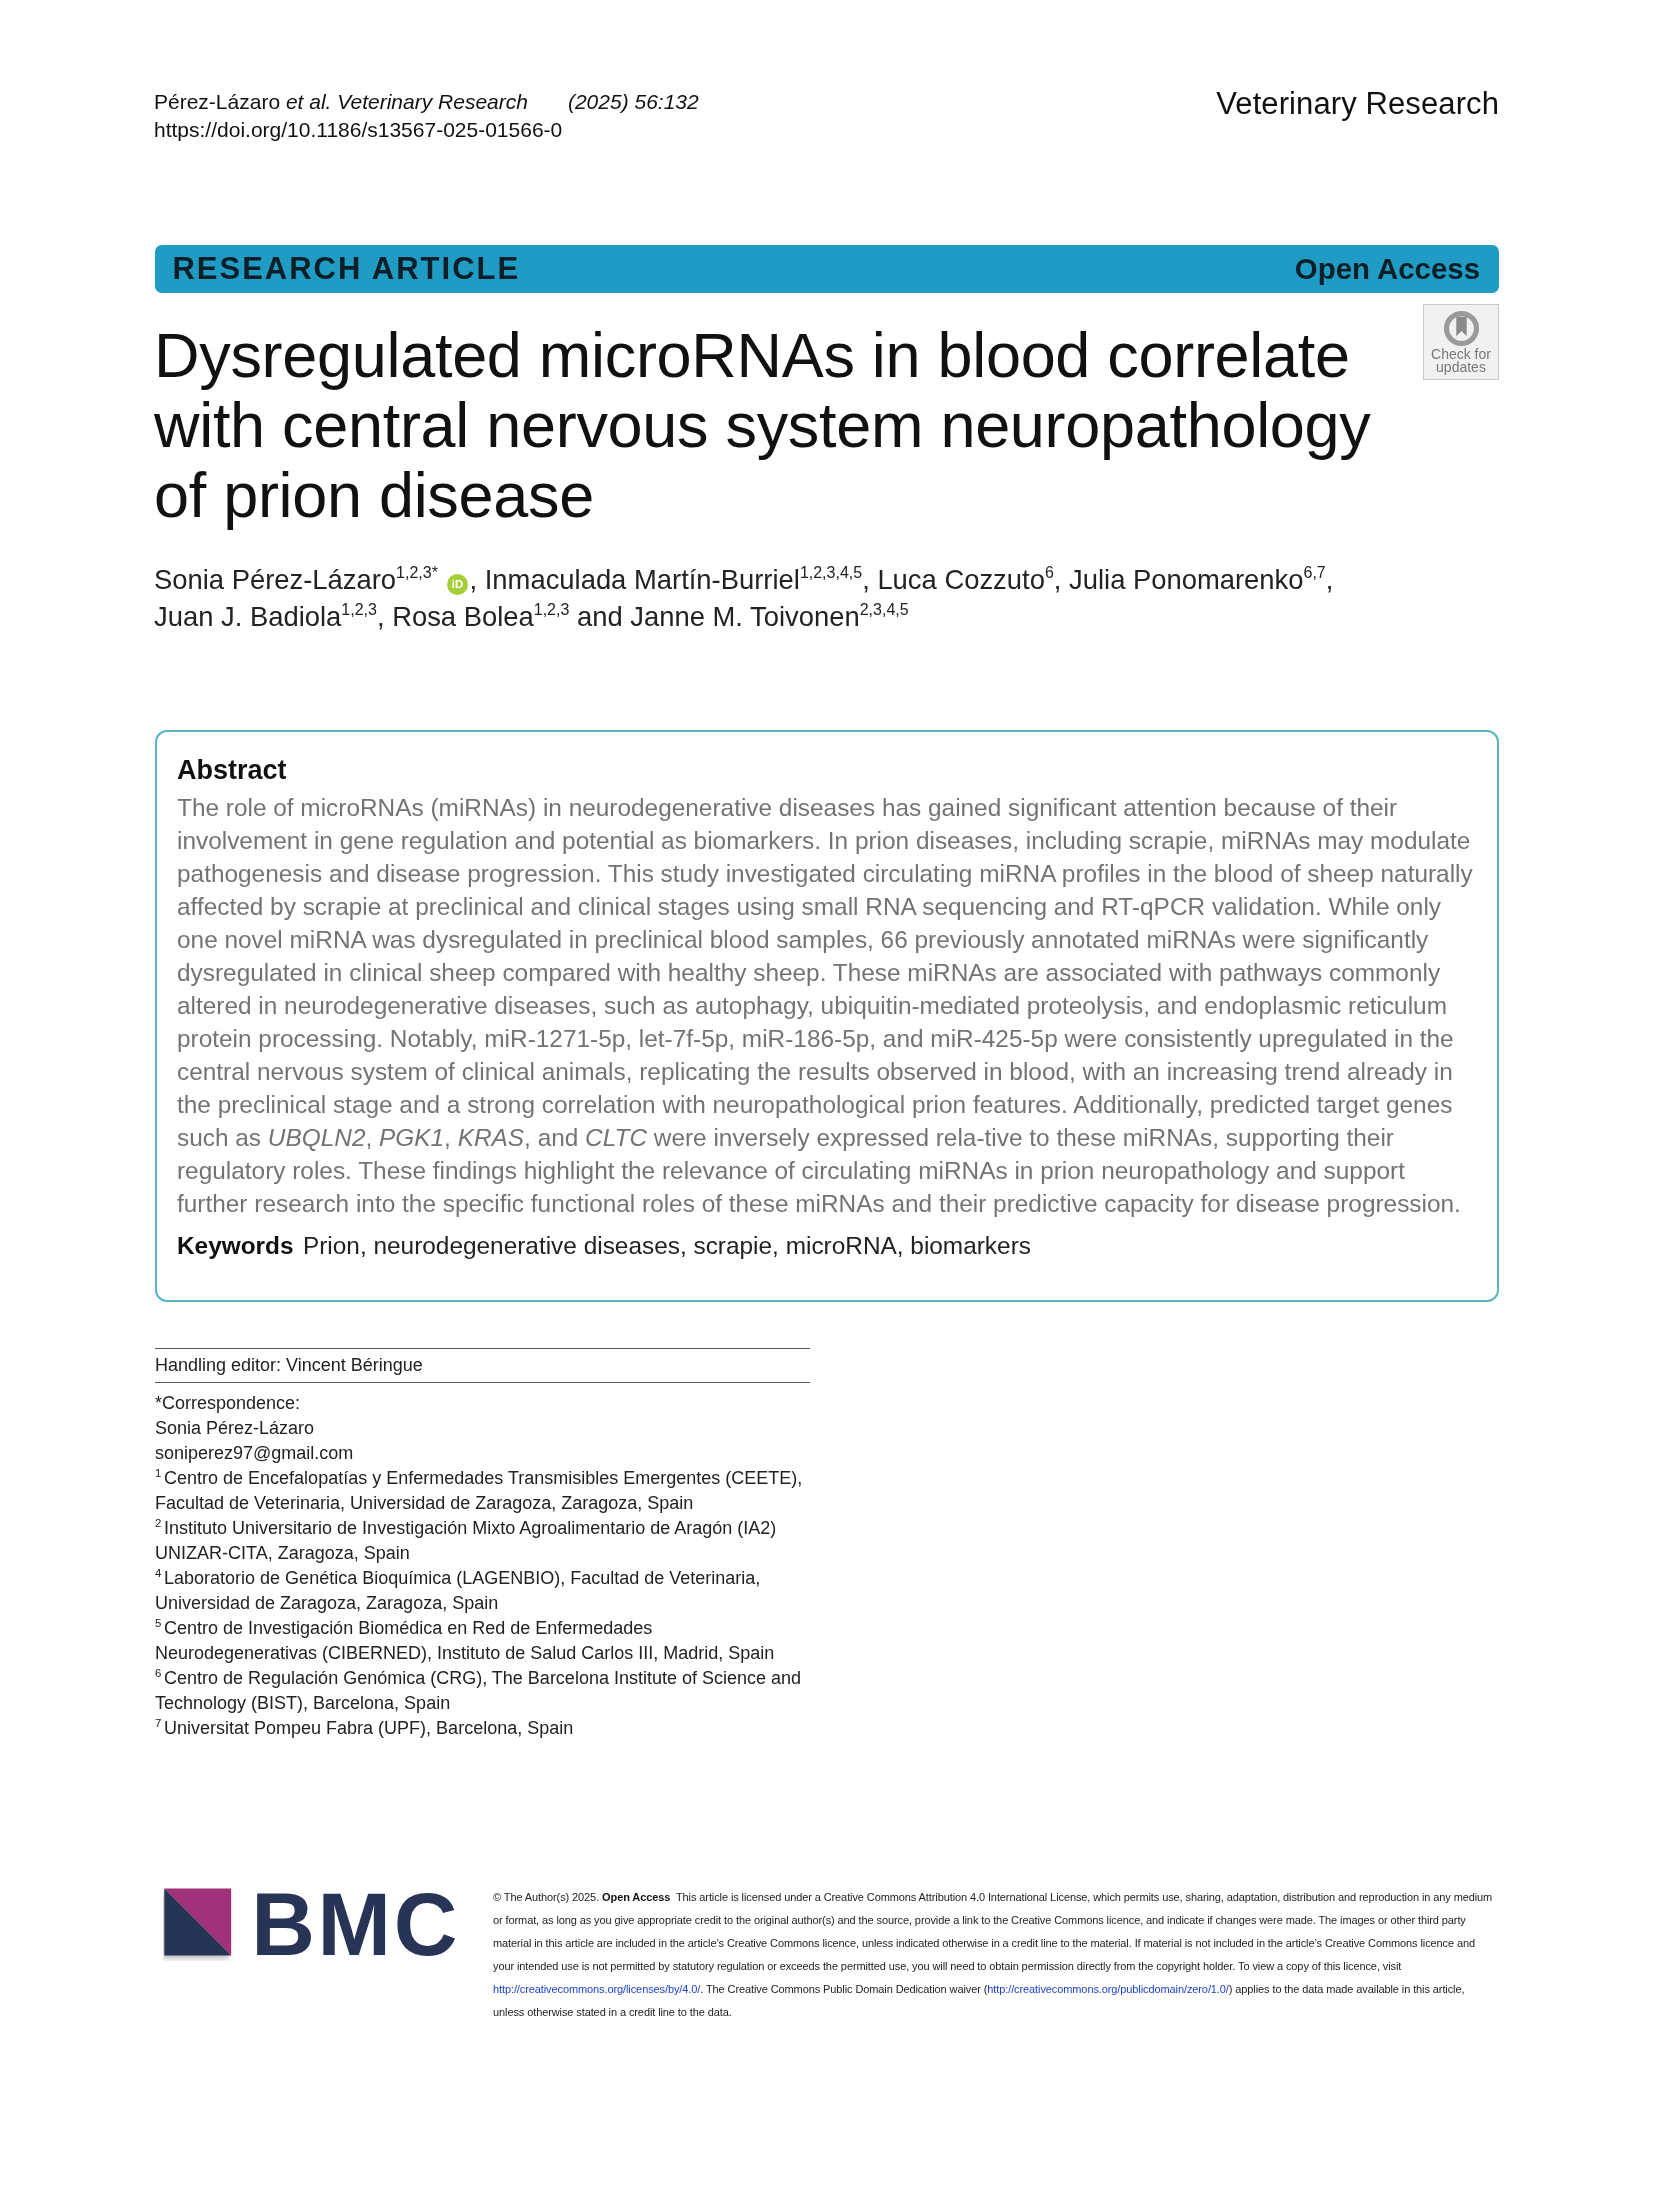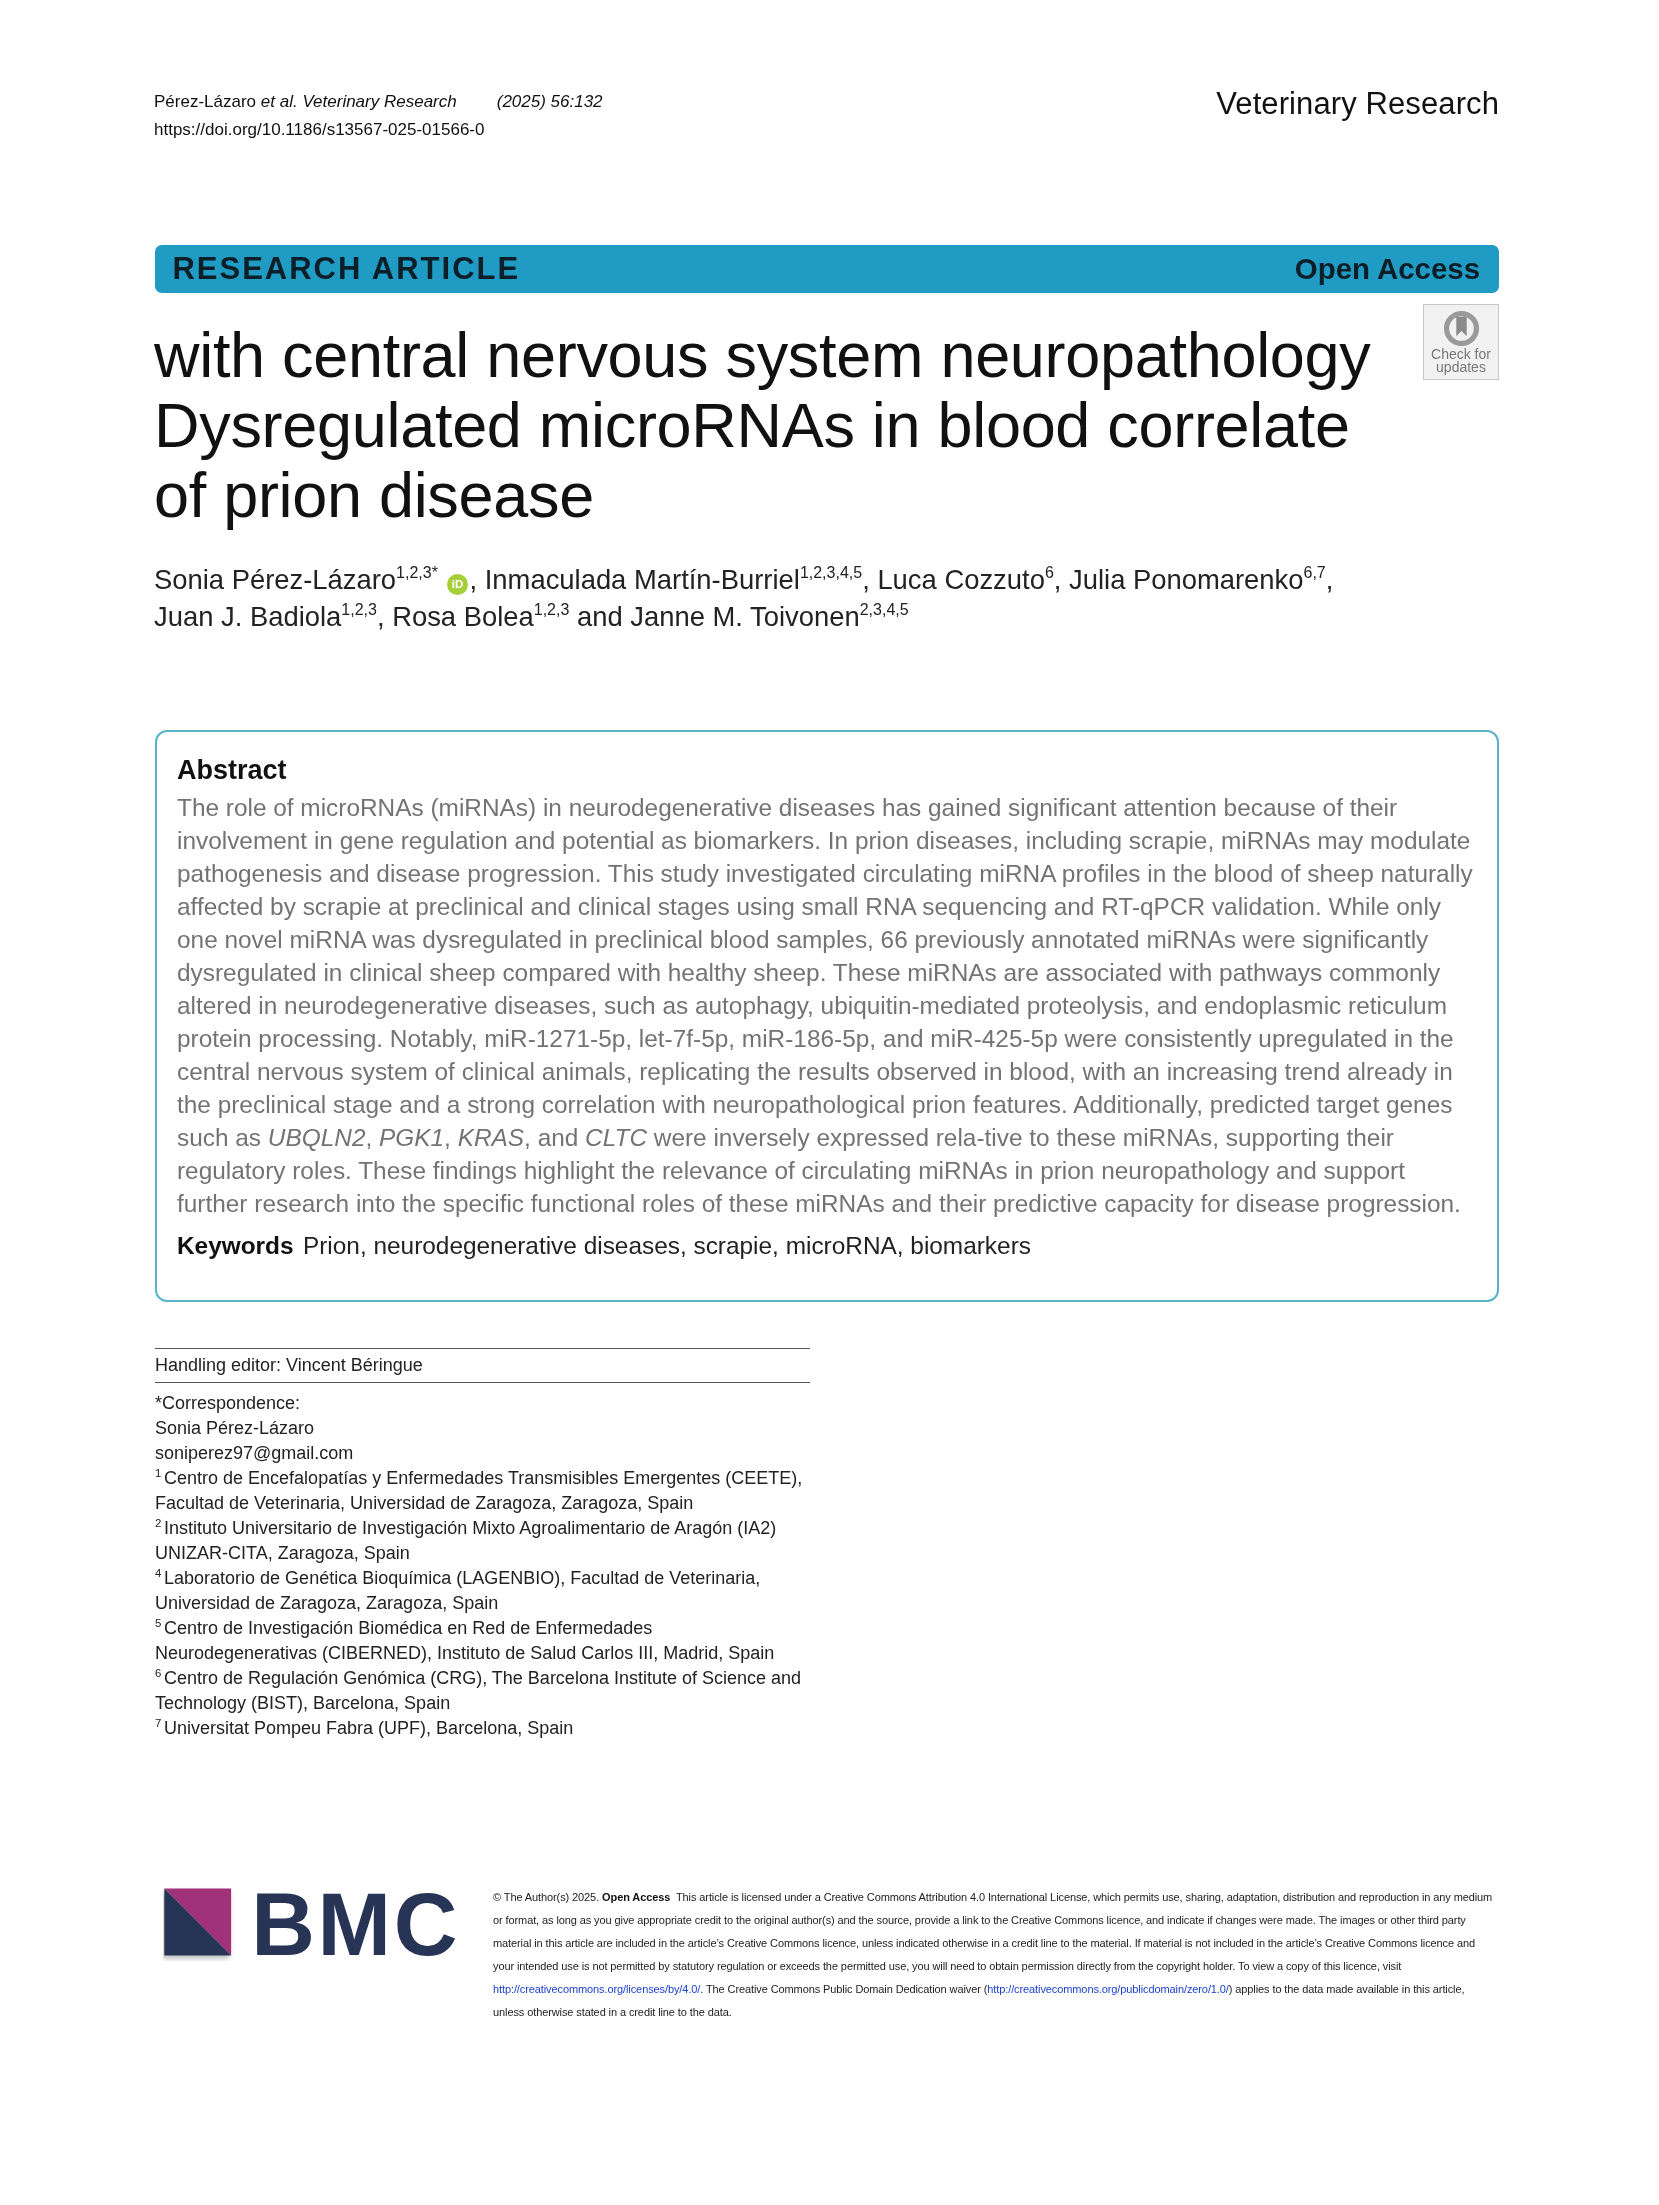--- a/index.html
+++ b/index.html
@@ -1,21 +1,21 @@
 <!DOCTYPE html>
 <html style="font-size:10.7px"><head>
 <meta charset="utf-8">
 <style>
   html, body { margin: 0; padding: 0; background: #ffffff; }
   body { width: 1660px; height: 2205px; position: relative; overflow: hidden;
          font-family: "Liberation Sans", "DejaVu Sans", sans-serif; color: #111; }
   .abs { position: absolute; }
 
   
-  .running-head { left: 154px; top: 88px; font-size: 17px; line-height: 28px; color: #111; }
+  .running-head { left: 154px; top: 88px; font-size: 21px; line-height: 28px; color: #111; }
   .running-head .cite-gap { display: inline-block; width: 40px; }
   .running-head i { font-style: italic; }
   .journal-name { right: 161px; top: 86px; font-size: 31px; color: #111; letter-spacing: 0.1px; }
 
   
   .banner { left: 155px; top: 245px; width: 1344px; height: 48px; border-radius: 6.7px;
             display: flex; align-items: center; justify-content: space-between; box-sizing: border-box; padding: 0 19px 0 17.4px; }
   .banner-left { font-weight: bold; font-size: 31px; letter-spacing: 2px; color: #0c1e27; }
   .banner-right { font-weight: bold; font-size: 29.4px; color: #0c1e27; }
 
@@ -67,22 +67,22 @@
   <div>https://doi.org/10.1186/s13567-025-01566-0</div>
 </div>
 <div class="abs journal-name">Veterinary Research</div>
 
 <div class="abs banner" id="banner" style="background: rgb(32, 156, 196);">
   <span class="banner-left">RESEARCH ARTICLE</span>
   <span class="banner-right">Open Access</span>
 </div>
 
 <h1 class="abs title" style="margin:0;">
+  <div>Dysregulated microRNAs in blood correlate</div>
   <div>with central nervous system neuropathology</div>
-  <div>Dysregulated microRNAs in blood correlate</div>
   <div>of prion disease</div>
 </h1>
 
 <div class="abs check-updates">
   <svg class="ring" viewBox="0 0 60 60">
     <circle cx="30" cy="30" r="23" fill="none" stroke="#9a9a9a" stroke-width="8"></circle>
     <path d="M22 12 L38 12 L38 42 L30 34 L22 42 Z" fill="#8a8a8a"></path>
   </svg>
   <div class="cu-text">Check for</div>
   <div class="cu-text">updates</div>

